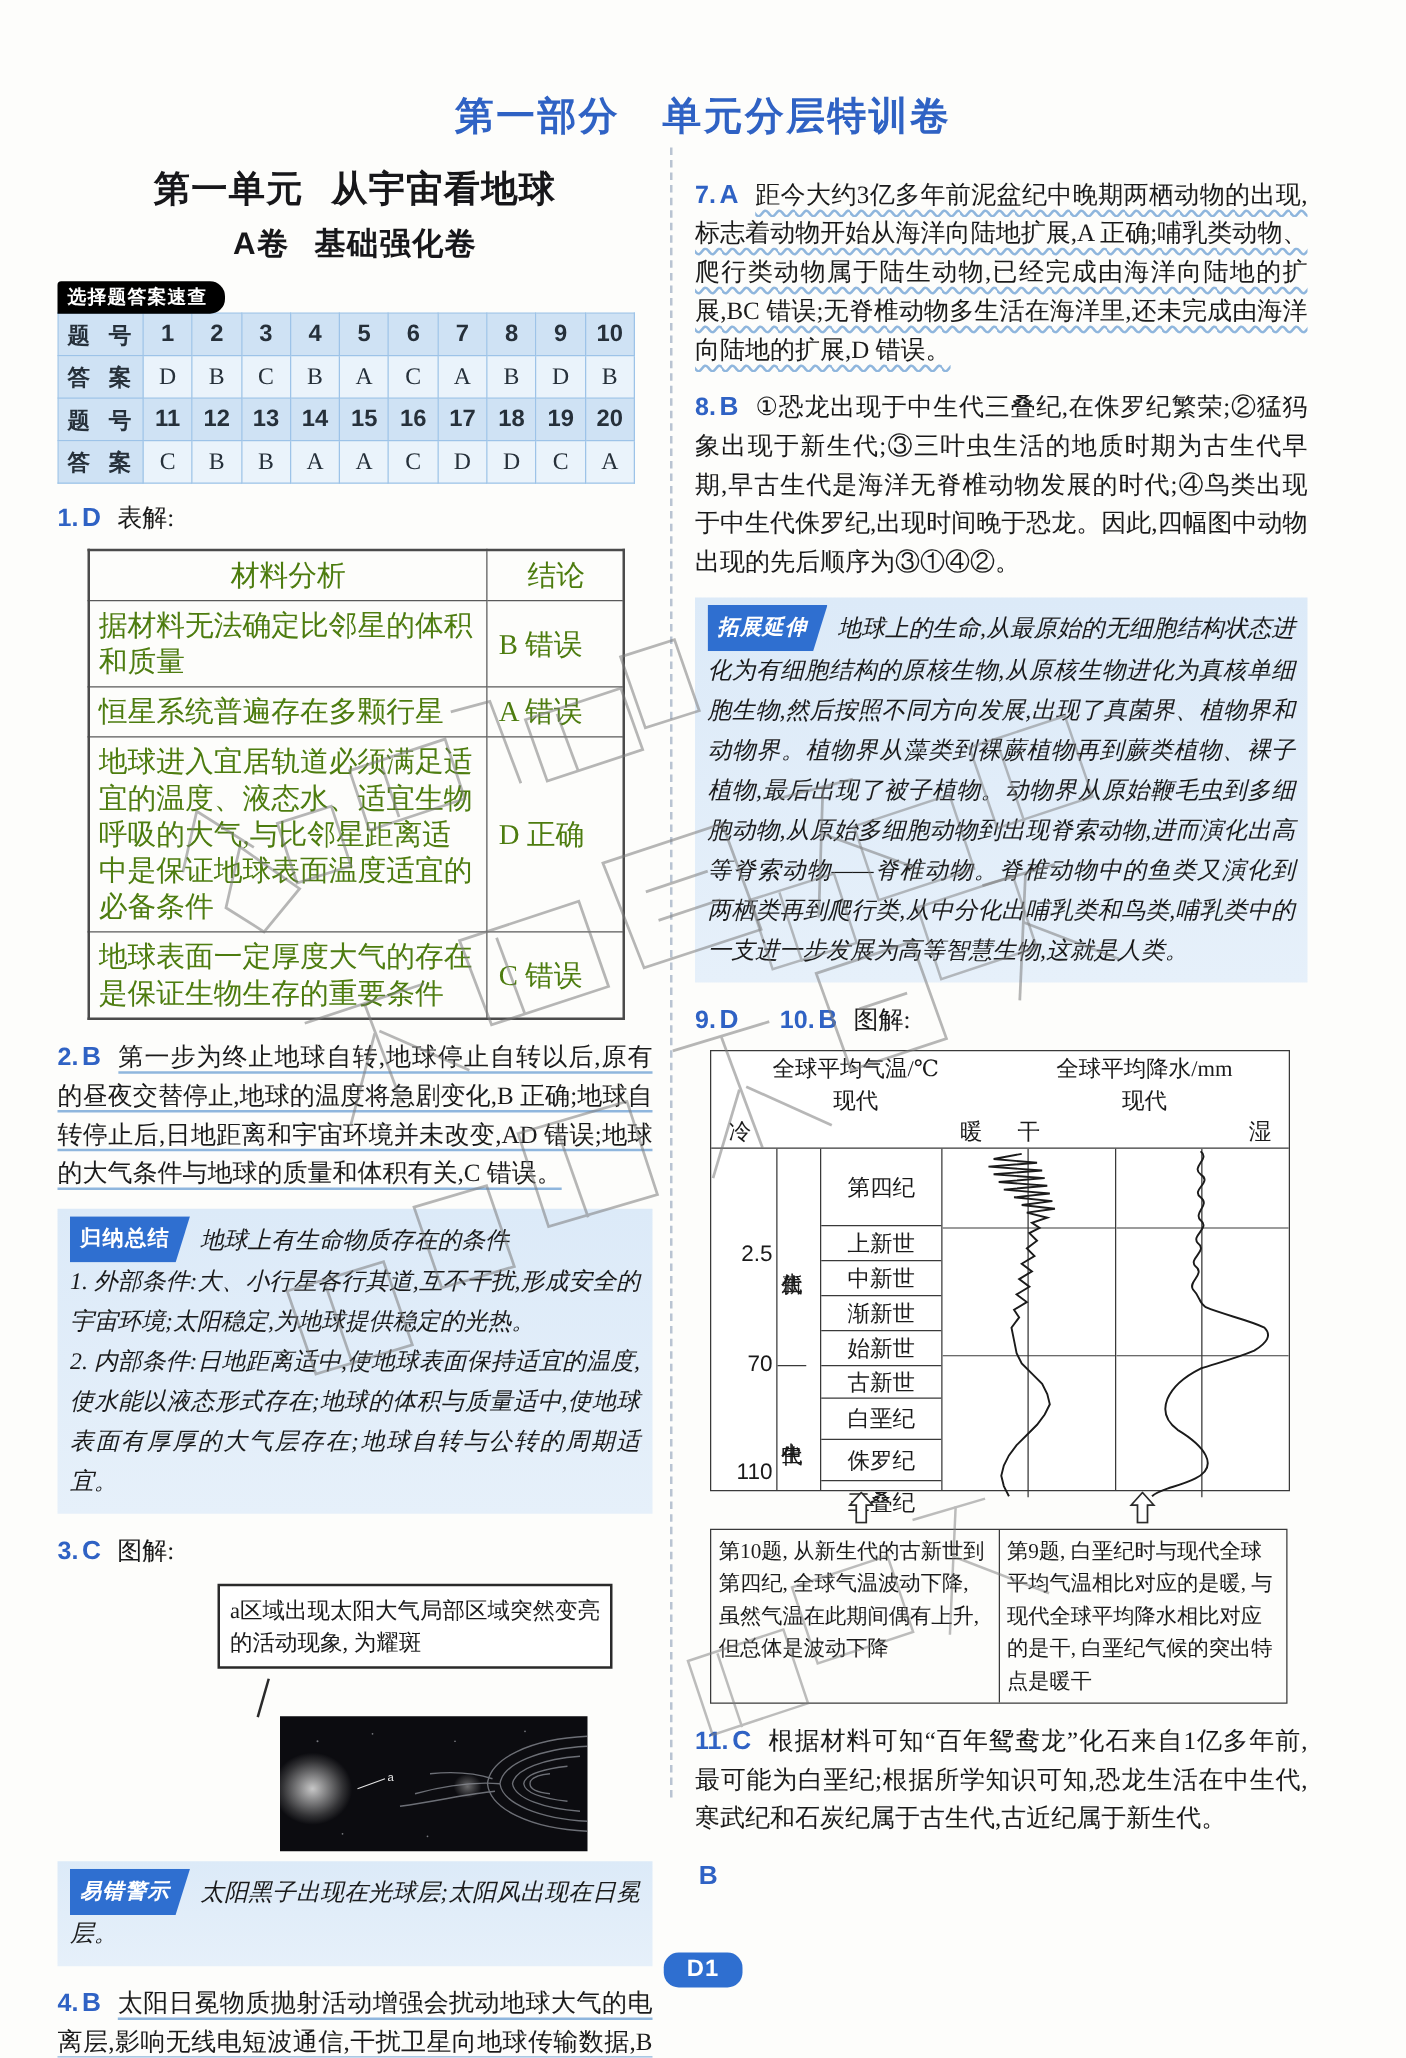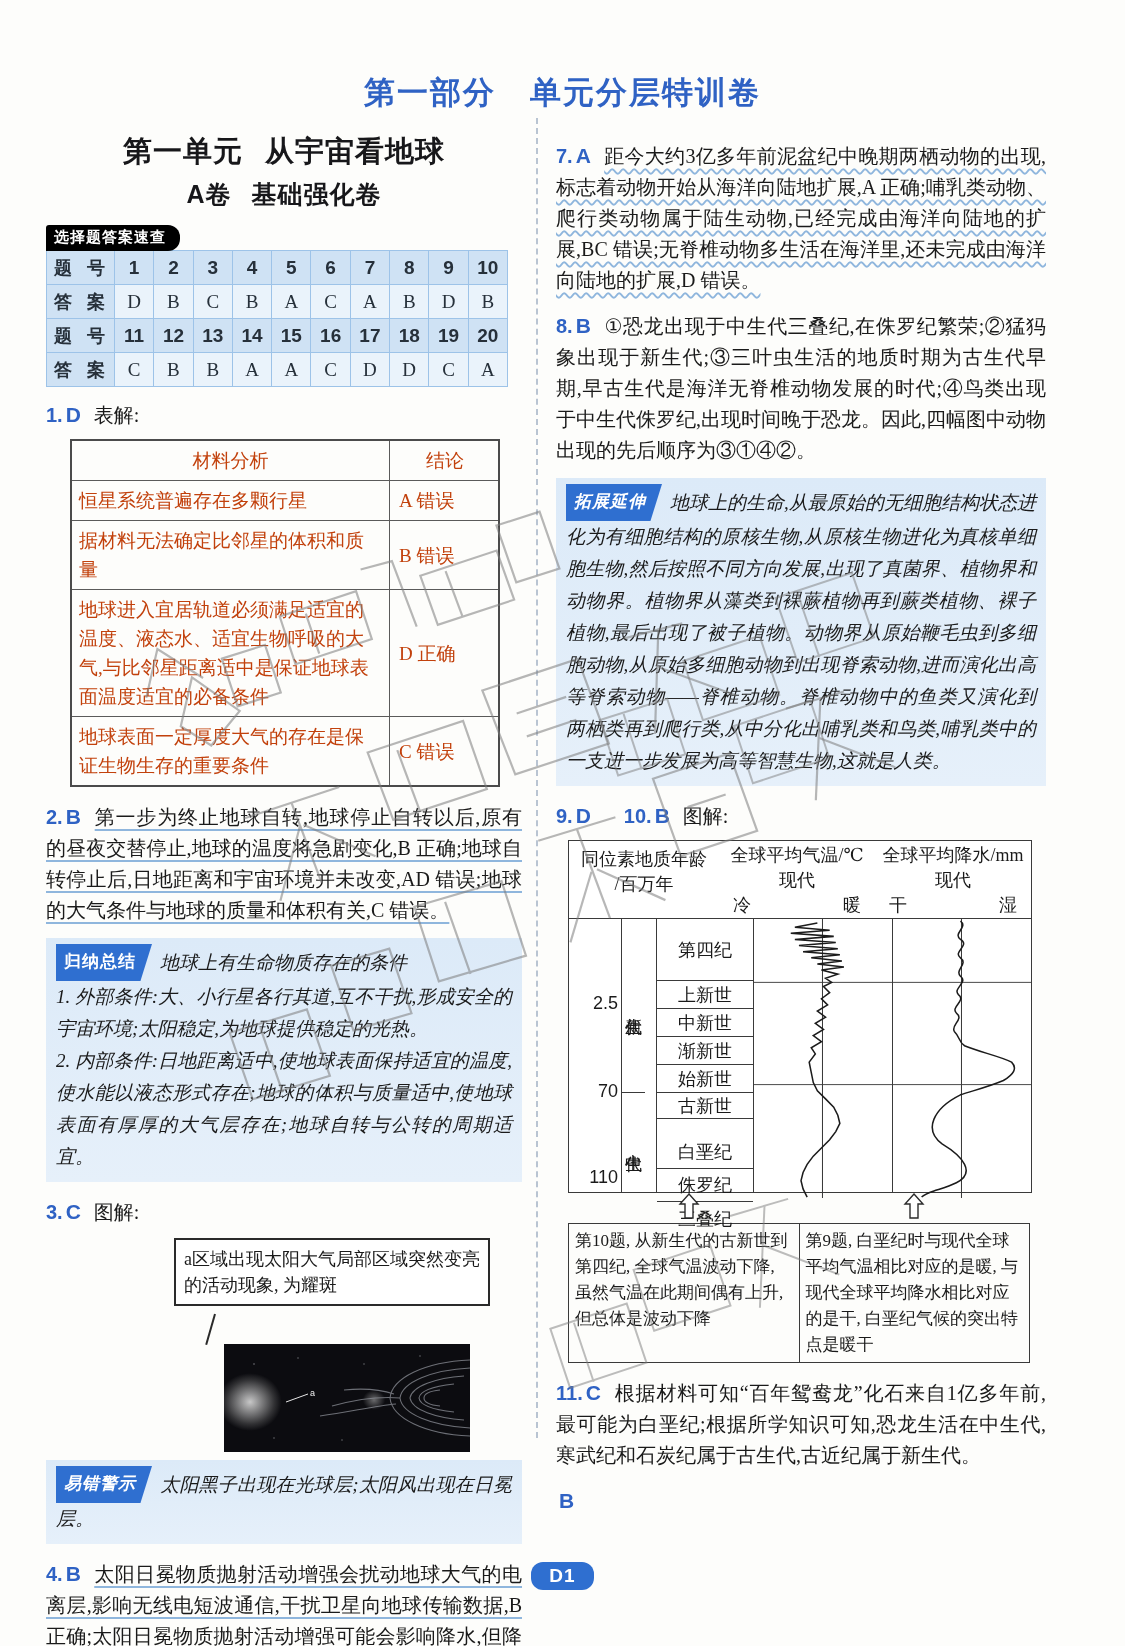--- a/index.html
+++ b/index.html
@@ -107,24 +107,24 @@
   
   table.mat{
     border-collapse:collapse;
     width:430px;
     margin:8px 0 0 24px;
     table-layout:fixed;
     border:2px solid #4b4b4b;
   }
   table.mat td,table.mat th{
     border:1px solid #5a5a5a;
-    font-size:19px;line-height:29px;
+    font-size:23px;line-height:29px;
     padding:5px 7px;
     font-weight:normal;
-    color:#c2410c;
+    color:#4d7c0f;
   }
   table.mat .hd{text-align:center;}
   table.mat .concl{width:92px;text-align:left;padding-left:9px;}
 
   
   .note{
     margin-top:12px;
     background:linear-gradient(180deg,#dceaf8 0%,#e6f0fa 100%);
     padding:6px 10px 9px 10px;
     font-size:19px;line-height:32px;
@@ -337,26 +337,26 @@
       <span class="no">1.</span><span class="ans">D</span>
       <span class="body">表解:</span>
     </div>
     <table class="mat">
       <tbody>
           <tr>
         <td class="hd">材料分析</td>
         <td class="hd concl" style="text-align:center;">结论</td>
       </tr>
       <tr>
+        <td>据材料无法确定比邻星的体积和质量</td>
+        <td class="concl">B 错误</td>
+      </tr>
+      <tr>
         <td>恒星系统普遍存在多颗行星</td>
         <td class="concl">A 错误</td>
-      </tr>
-      <tr>
-        <td>据材料无法确定比邻星的体积和质量</td>
-        <td class="concl">B 错误</td>
       </tr>
       <tr>
         <td>地球进入宜居轨道必须满足适宜的温度、液态水、适宜生物呼吸的大气,与比邻星距离适中是保证地球表面温度适宜的必备条件</td>
         <td class="concl">D 正确</td>
       </tr>
       <tr>
         <td>地球表面一定厚度大气的存在是保证生物生存的重要条件</td>
         <td class="concl">C 错误</td>
       </tr>
     </tbody>
@@ -444,24 +444,20 @@
     </div>
 
     <div class="item">
       <span class="no">9.</span><span class="ans">D</span>
       <span class="no" style="margin-left:28px;">10.</span><span class="ans">B</span>
       <span class="body">图解:</span>
     </div>
 
     <div class="geo">
       <div class="geo-head">
-        <div class="ageh">
-          <div>同位素地质年龄</div>
-          <div>/百万年</div>
-        </div>
         <div class="colh">
           <div>全球平均气温/℃</div>
           <div>现代</div>
           <div class="sub">
             <span>冷</span>
             <span>暖</span>
           </div>
         </div>
         <div class="colh">
           <div>全球平均降水/mm</div>
@@ -485,21 +481,21 @@
           <div class="era meso">中生代</div>
         </div>
 
         <div class="geo-periods">
           <div class="per" style="height:62px;">第四纪</div>
           <div class="per" style="height:28px;">上新世</div>
           <div class="per" style="height:28px;">中新世</div>
           <div class="per" style="height:28px;">渐新世</div>
           <div class="per" style="height:28px;">始新世</div>
           <div class="per" style="height:26px;">古新世</div>
-          <div class="per" style="height:33px;margin-top:17px;">白垩纪</div>
+          <div class="per" style="height:33px;">白垩纪</div>
           <div class="per" style="height:33px;">侏罗纪</div>
           <div class="per" style="height:33px;">三叠纪</div>
         </div>
 
         <div class="geo-plot">
           <div class="plot temp">
             <svg viewBox="0 0 135 273" preserveAspectRatio="none">
               <line x1="67" y1="0" x2="67" y2="273" stroke="#3a3a3a" stroke-width="1"></line>
               <line x1="0" y1="62" x2="135" y2="62" stroke="#3a3a3a" stroke-width="0.9"></line>
               <line x1="0" y1="162" x2="135" y2="162" stroke="#3a3a3a" stroke-width="0.9"></line>

